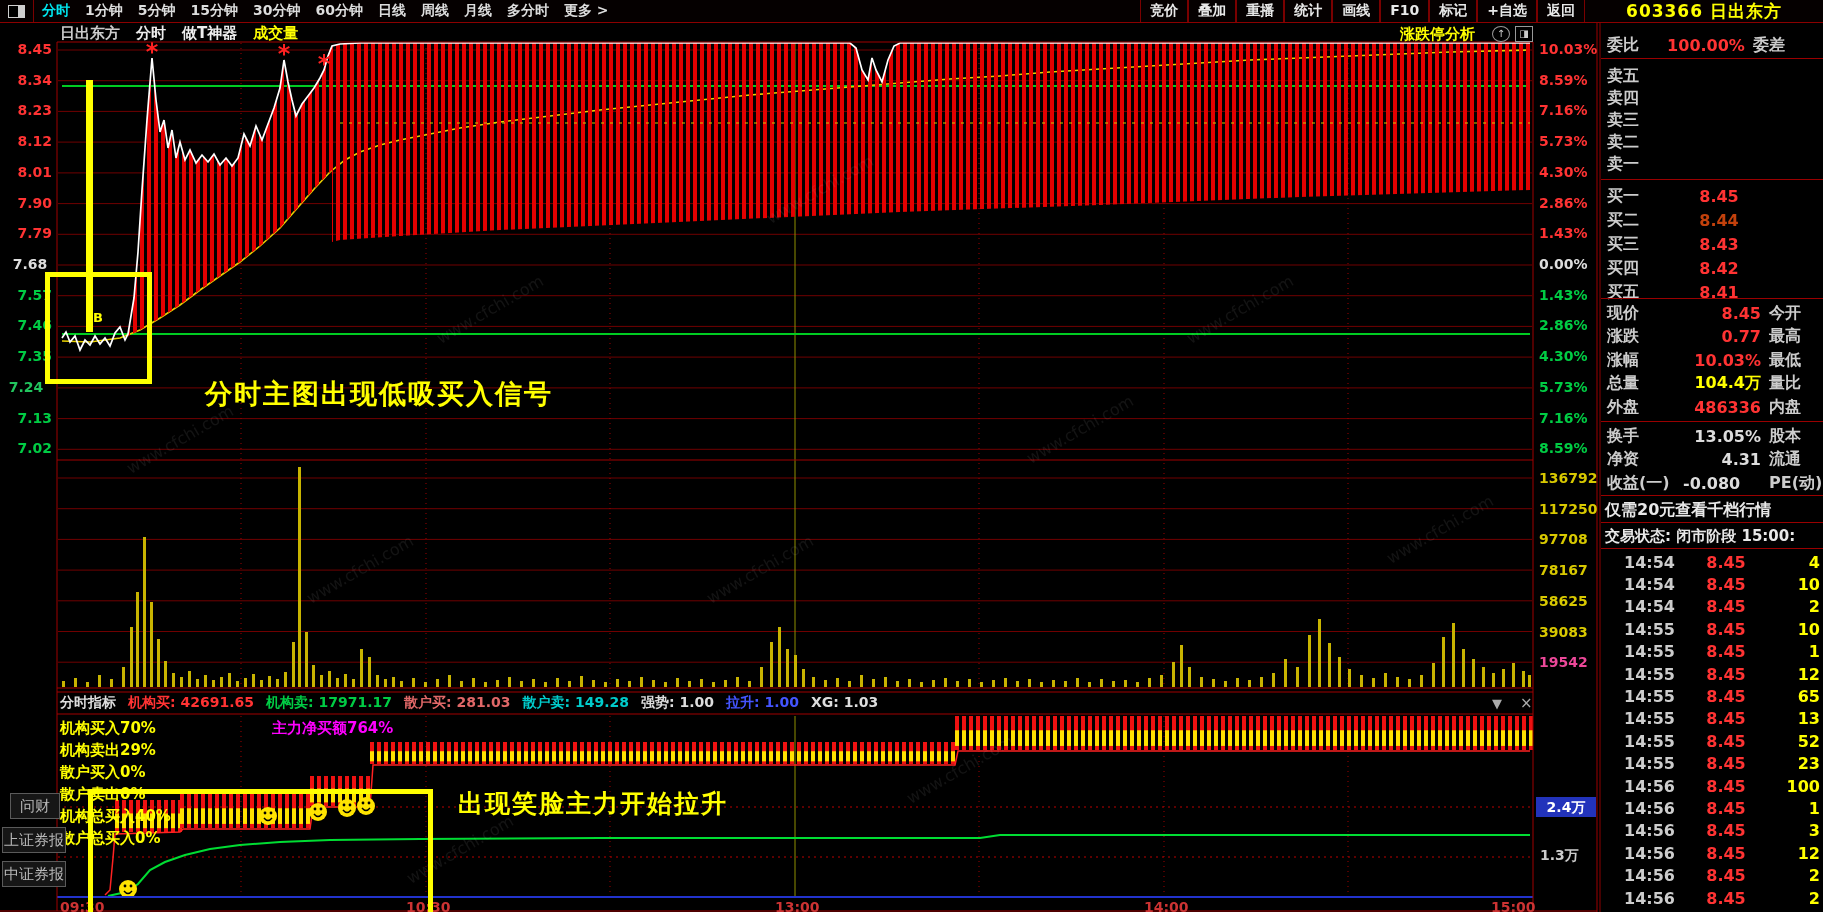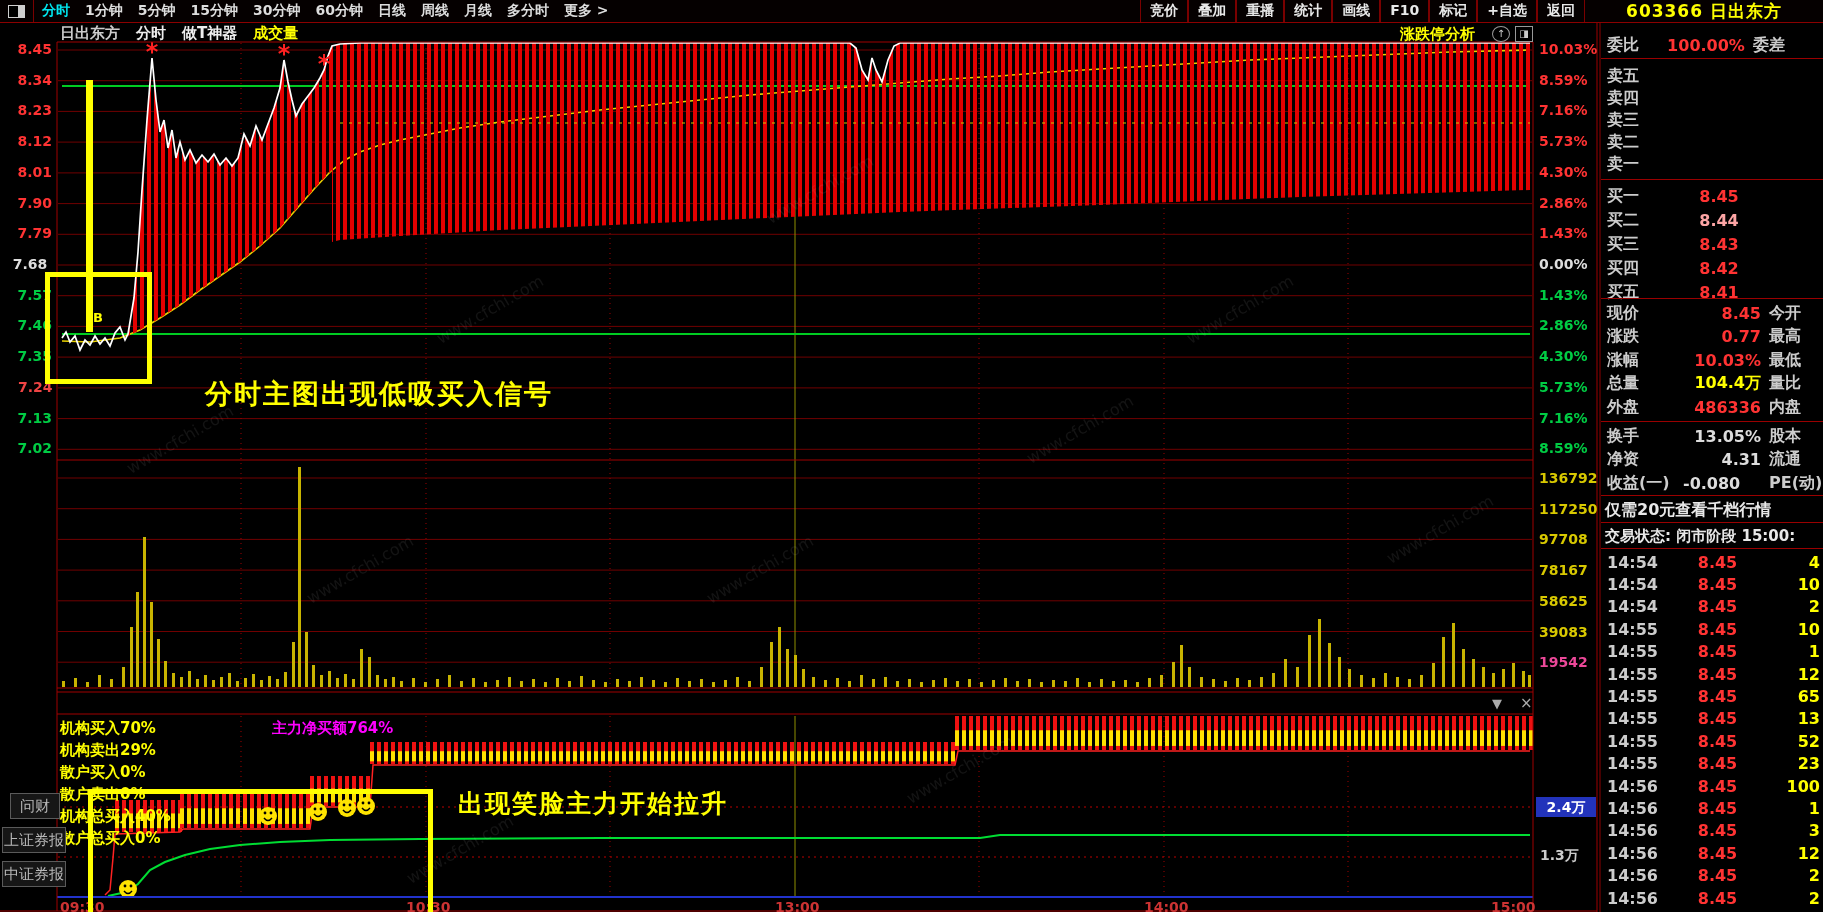--- a/index.html
+++ b/index.html
@@ -35,21 +35,21 @@
   .netbuy{position:absolute;color:#ff00ff;font-size:15px;font-weight:bold;z-index:4;}
   
   #ind-header{position:absolute;left:60px;top:694px;display:flex;gap:12px;font-size:14px;font-weight:bold;z-index:4;white-space:nowrap;}
   .ind-ctl{position:absolute;top:696px;color:#aaa;font-size:13px;z-index:4;}
   .indlab{position:absolute;color:#ffff00;font-size:15px;font-weight:bold;z-index:4;white-space:nowrap;}
   
   #right-panel{position:absolute;left:1601px;top:22px;width:222px;height:890px;background:#000;z-index:4;overflow:hidden;}
   .prow{display:flex;align-items:center;font-size:16px;font-weight:bold;overflow:hidden;white-space:nowrap;}
   .psep{background:#9a0000;}
   .plab{color:#cccccc;}
-  .tick-time{width:58px;padding-left:6px;color:#cccccc;}
+  .tick-time{width:58px;padding-left:23px;color:#cccccc;}
   .tick-price{flex:1;text-align:center;color:#ff3333;}
   .tick-vol{width:50px;text-align:right;padding-right:3px;color:#ffff00;}
   
   .indax-hi{position:absolute;left:1536px;top:797px;width:60px;height:20px;background:#2233bb;color:#fff;
             font-size:14px;font-weight:bold;text-align:center;line-height:20px;z-index:4;}
   .indax{position:absolute;left:1540px;top:847px;color:#cccccc;font-size:14px;font-weight:bold;z-index:4;}
   
   .sbtn{position:absolute;background:#161616;border:1px solid #5a5a5a;color:#b8b8b8;font-size:15px;
         text-align:center;line-height:24px;z-index:4;}
   
@@ -752,41 +752,51 @@
   <div id="header-left">
       <span style="color: rgb(204, 204, 204);">日出东方</span>
       <span style="color: rgb(238, 238, 238);">分时</span>
       <span style="color: rgb(238, 238, 238);">做T神器</span>
       <span style="color: rgb(255, 255, 0);">成交量</span>
     </div>
   <div class="zdt">涨跌停分析</div>
   <div class="hicon circ" style="left:1492px;">↑</div>
   <div class="hicon" style="left:1515px;">◨</div>
 
+  <div id="ind-header">
+    <span style="color:#dddddd">分时指标</span>
+  <span style="color: rgb(255, 51, 51);">机构买: 42691.65</span>
+      <span style="color: rgb(0, 204, 68);">机构卖: 17971.17</span>
+      <span style="color: rgb(224, 104, 104);">散户买: 281.03</span>
+      <span style="color: rgb(0, 204, 204);">散户卖: 149.28</span>
+      <span style="color: rgb(221, 221, 221);">强势: 1.00</span>
+      <span style="color: rgb(68, 85, 255);">拉升: 1.00</span>
+      <span style="color: rgb(221, 221, 221);">XG: 1.03</span>
+    </div>
   <div class="ind-ctl" style="left:1492px;">▼</div>
   <div class="ind-ctl" style="left:1520px;font-size:15px;top:694px;">×</div>
 
   <div class="netbuy" style="left:272px;top:719px;">主力净买额764%</div>
 
   <div class="indax-hi">2.4万</div>
   <div class="indax">1.3万</div>
 
   <div id="overlay">
       <div class="axl" style="position: absolute; left: 8px; top: 41px; width: 44px; text-align: right; color: rgb(255, 51, 51);">8.45</div>
       <div class="axl" style="position: absolute; left: 8px; top: 71.71px; width: 44px; text-align: right; color: rgb(255, 51, 51);">8.34</div>
       <div class="axl" style="position: absolute; left: 8px; top: 102.42px; width: 44px; text-align: right; color: rgb(255, 51, 51);">8.23</div>
       <div class="axl" style="position: absolute; left: 8px; top: 133.13px; width: 44px; text-align: right; color: rgb(255, 51, 51);">8.12</div>
       <div class="axl" style="position: absolute; left: 8px; top: 163.84px; width: 44px; text-align: right; color: rgb(255, 51, 51);">8.01</div>
       <div class="axl" style="position: absolute; left: 8px; top: 194.55px; width: 44px; text-align: right; color: rgb(255, 51, 51);">7.90</div>
       <div class="axl" style="position: absolute; left: 8px; top: 225.26px; width: 44px; text-align: right; color: rgb(255, 51, 51);">7.79</div>
       <div class="axl" style="position: absolute; left: 8px; top: 255.97px; width: 44px; text-align: center; color: rgb(221, 221, 221);">7.68</div>
       <div class="axl" style="position: absolute; left: 8px; top: 286.68px; width: 44px; text-align: right; color: rgb(0, 204, 68);">7.57</div>
       <div class="axl" style="position: absolute; left: 8px; top: 317.39px; width: 44px; text-align: right; color: rgb(0, 204, 68);">7.46</div>
       <div class="axl" style="position: absolute; left: 8px; top: 348.1px; width: 44px; text-align: right; color: rgb(0, 204, 68);">7.35</div>
-      <div class="axl" style="position: absolute; left: 18px; top: 378.81px; width: 44px; text-align: left; color: #ef4444;">7.24</div>
+      <div class="axl" style="position: absolute; left: 4px; top: 378.81px; width: 44px; text-align: center; color: #22c55e;">7.24</div>
       <div class="axl" style="position: absolute; left: 8px; top: 409.52px; width: 44px; text-align: right; color: rgb(0, 204, 68);">7.13</div>
       <div class="axl" style="position: absolute; left: 8px; top: 440.23px; width: 44px; text-align: right; color: rgb(0, 204, 68);">7.02</div>
       <div class="axl" style="position: absolute; left: 1539px; top: 41px; width: 56px; color: rgb(255, 51, 51);">10.03%</div>
       <div class="axl" style="position: absolute; left: 1539px; top: 71.71px; width: 56px; color: rgb(255, 51, 51);">8.59%</div>
       <div class="axl" style="position: absolute; left: 1539px; top: 102.42px; width: 56px; color: rgb(255, 51, 51);">7.16%</div>
       <div class="axl" style="position: absolute; left: 1539px; top: 133.13px; width: 56px; color: rgb(255, 51, 51);">5.73%</div>
       <div class="axl" style="position: absolute; left: 1539px; top: 163.84px; width: 56px; color: rgb(255, 51, 51);">4.30%</div>
       <div class="axl" style="position: absolute; left: 1539px; top: 194.55px; width: 56px; color: rgb(255, 51, 51);">2.86%</div>
       <div class="axl" style="position: absolute; left: 1539px; top: 225.26px; width: 56px; color: rgb(255, 51, 51);">1.43%</div>
       <div class="axl" style="position: absolute; left: 1539px; top: 255.97px; width: 56px; color: rgb(221, 221, 221);">0.00%</div>
@@ -858,21 +868,21 @@
         <span style="width: 44px;"> </span>
       </div>
       <div class="psep" style="position: absolute; left: 0px; top: 157px; width: 222px; height: 1px;"></div>
       <div class="prow" style="position: absolute; left: 0px; top: 163px; width: 222px; height: 22px;">
         <span class="plab" style="padding-left: 6px; width: 52px;">买一</span>
         <span style="color: rgb(255, 51, 51); flex: 1 1 0%; text-align: center;">8.45</span>
         <span style="width: 44px;"> </span>
       </div>
       <div class="prow" style="position: absolute; left: 0px; top: 187px; width: 222px; height: 22px;">
         <span class="plab" style="padding-left: 6px; width: 52px;">买二</span>
-        <span style="color: #fca5a5; flex: 1 1 0%; text-align: center;">8.44</span>
+        <span style="color: #c2410c; flex: 1 1 0%; text-align: center;">8.44</span>
         <span style="width: 44px;"> </span>
       </div>
       <div class="prow" style="position: absolute; left: 0px; top: 211px; width: 222px; height: 22px;">
         <span class="plab" style="padding-left: 6px; width: 52px;">买三</span>
         <span style="color: rgb(255, 51, 51); flex: 1 1 0%; text-align: center;">8.43</span>
         <span style="width: 44px;"> </span>
       </div>
       <div class="prow" style="position: absolute; left: 0px; top: 235px; width: 222px; height: 22px;">
         <span class="plab" style="padding-left: 6px; width: 52px;">买四</span>
         <span style="color: rgb(255, 51, 51); flex: 1 1 0%; text-align: center;">8.42</span>

